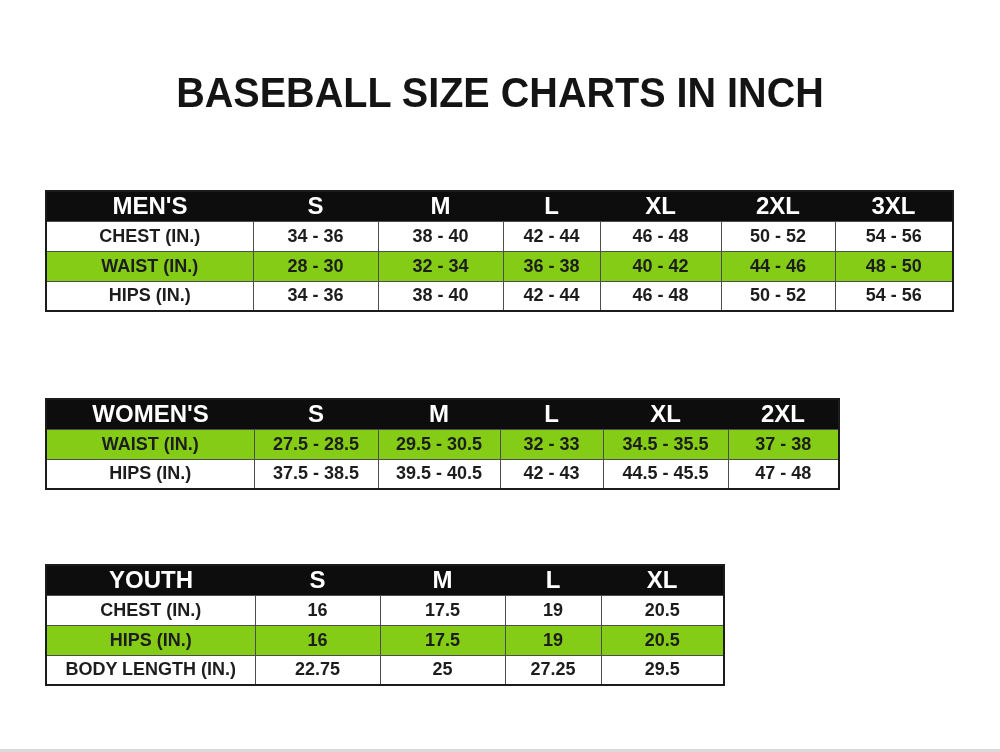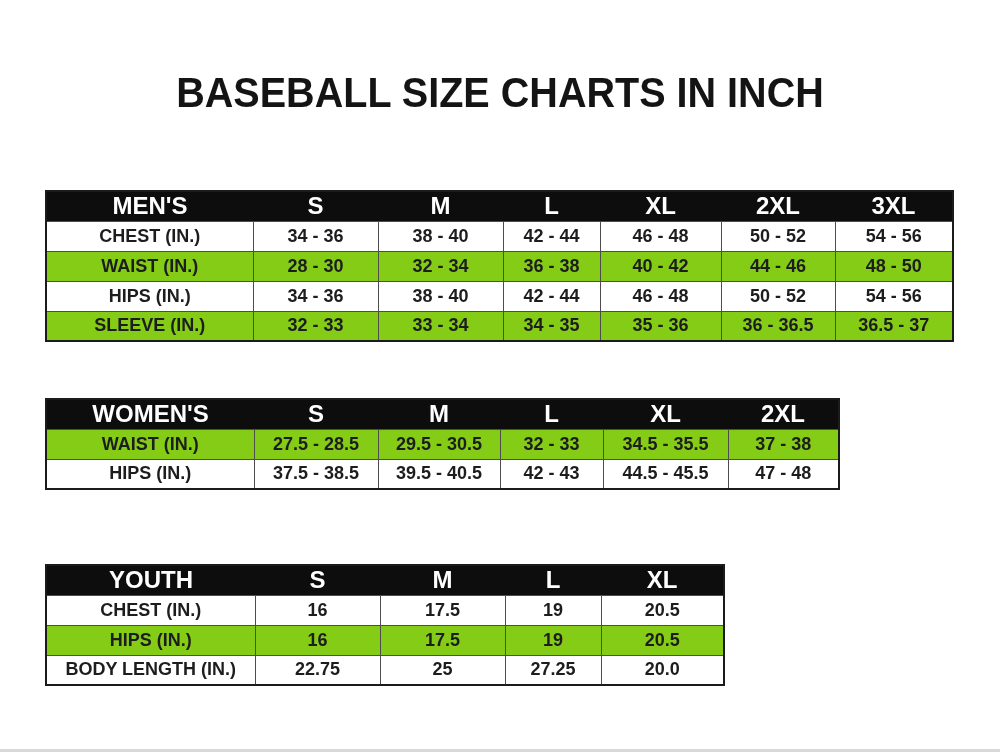--- a/index.html
+++ b/index.html
@@ -114,29 +114,20 @@
       </tr>
       <tr>
         <td>HIPS (IN.)</td>
         <td>34 - 36</td>
         <td>38 - 40</td>
         <td>42 - 44</td>
         <td>46 - 48</td>
         <td>50 - 52</td>
         <td>54 - 56</td>
       </tr>
-      <tr class="alt">
-        <td>SLEEVE (IN.)</td>
-        <td>32 - 33</td>
-        <td>33 - 34</td>
-        <td>34 - 35</td>
-        <td>35 - 36</td>
-        <td>36 - 36.5</td>
-        <td>36.5 - 37</td>
-      </tr>
     </tbody>
   </table>
 
   <table class="size-table" id="womens-table">
     <colgroup>
       <col style="width:208px">
         <col style="width:124px">
         <col style="width:122px">
       <col style="width:103px">
         <col style="width:125px">
@@ -202,19 +193,19 @@
         <td>16</td>
         <td>17.5</td>
         <td>19</td>
         <td>20.5</td>
       </tr>
       <tr>
         <td>BODY LENGTH (IN.)</td>
         <td>22.75</td>
         <td>25</td>
         <td>27.25</td>
-        <td>20.0</td>
+        <td>29.5</td>
       </tr>
     </tbody>
   </table>
 
   <div class="bottom-scan-line"></div>
 </div>
 
 </body></html>

